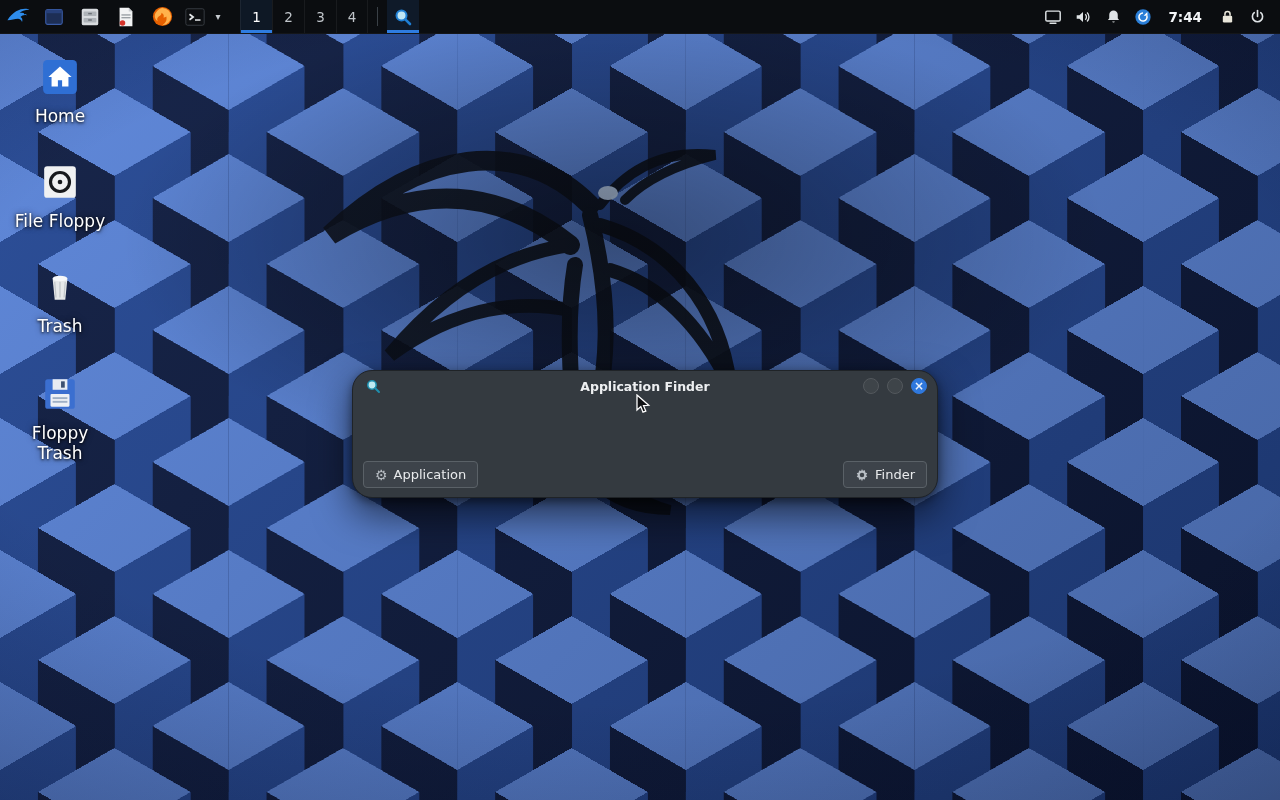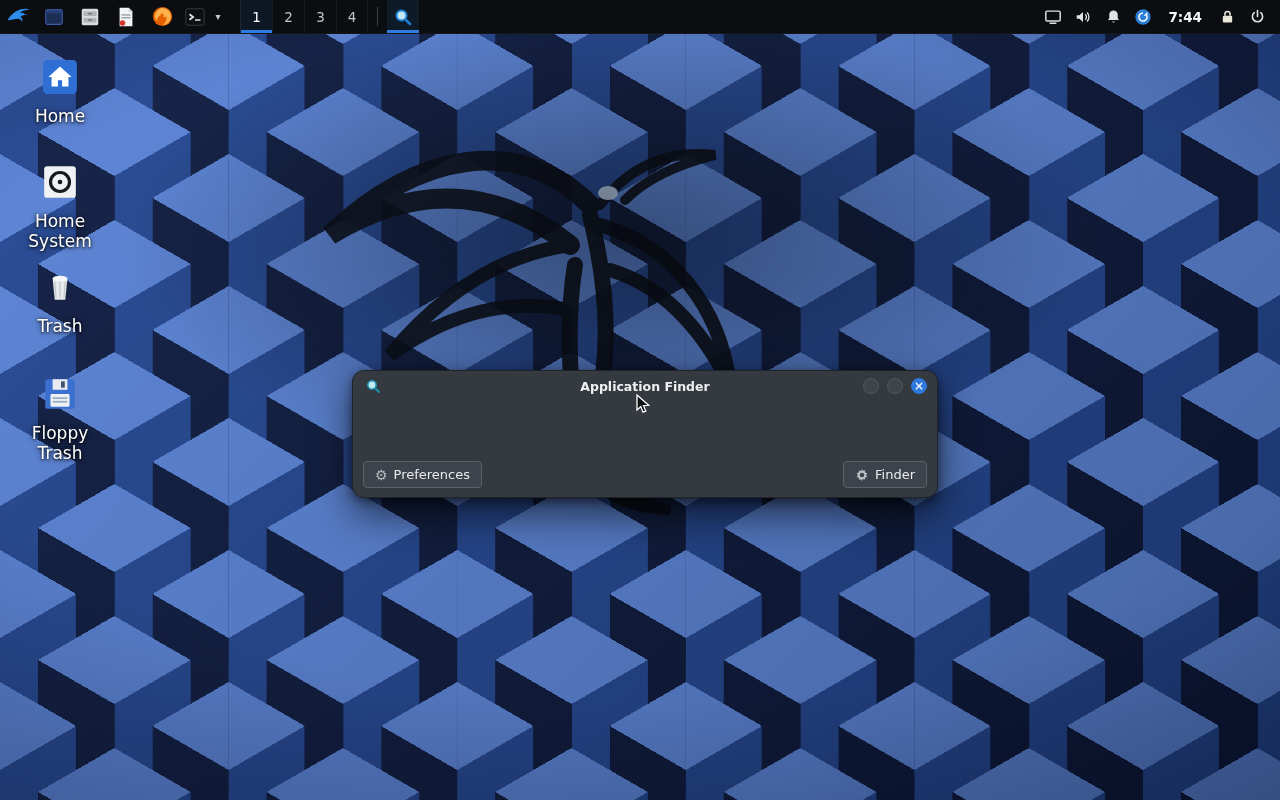--- a/index.html
+++ b/index.html
@@ -45,21 +45,21 @@
   .clock { font-size:13.5px; font-weight:bold; color:#f3f5f7; padding:0 10px; }
 
   
   .desk-icon { position:absolute; left:10px; width:100px; text-align:center; z-index:5; }
   .desk-icon .ic { width:38px; height:38px; margin:0 auto; }
   .desk-icon .lbl { margin-top:6px; font-size:17px; color:#ffffff;
     text-shadow:0 1px 3px rgba(0,0,0,.95), 0 0 6px rgba(0,0,0,.6); }
 
   
   .finder { position:absolute; left:352px; top:370px; width:586px; height:128px;
-    background:#343a40; border:1px solid #1f2327; border-radius:12px;
+    background:#343a40; border:1px solid #1f2327; border-radius:20px;
     box-shadow:0 16px 38px rgba(0,0,0,.6), 0 3px 10px rgba(0,0,0,.45); z-index:100; }
   .titlebar { height:30px; position:relative; display:flex; align-items:center; }
   .tb-title { position:absolute; left:0; right:0; text-align:center; font-size:12.5px;
     font-weight:bold; color:#edeff1; pointer-events:none; }
   .tb-icon { margin-left:12px; width:16px; height:16px; z-index:1; }
   .tb-controls { margin-left:auto; display:flex; align-items:center; gap:8px; margin-right:10px; z-index:1; }
   .circ { width:16px; height:16px; border-radius:50%; background:#3e4449; border:1px solid #53585d; }
   .circ.close { background:#2f78dd; border-color:#2f78dd; display:flex; align-items:center;
     justify-content:center; color:#eaf2fc; font-size:12px; font-weight:bold; line-height:1; }
   .search-row { position:absolute; left:14px; right:13px; top:46px; height:32px;
@@ -228,21 +228,21 @@
     </svg>
     <div class="lbl">Home</div>
   </div>
 
   <div class="desk-icon" style="top:163px">
     <svg class="ic" viewBox="0 0 36 36">
       <rect x="3" y="3" width="30" height="30" rx="3" fill="#f0f1f2"></rect>
       <circle cx="18" cy="18" r="9" fill="none" stroke="#17191c" stroke-width="3"></circle>
       <circle cx="18" cy="18" r="2.2" fill="#17191c"></circle>
     </svg>
-    <div class="lbl">Home System</div>
+    <div class="lbl">File Floppy</div>
   </div>
 
   <div class="desk-icon" style="top:268px">
     <svg class="ic" viewBox="0 0 36 36">
       <path d="M11 10h14l-2 20H13z" fill="#e7e9ea"></path>
       <ellipse cx="18" cy="10" rx="7" ry="2.6" fill="#f7f8f9"></ellipse>
       <path d="M13 13l1.2 15M18 13v15M23 13l-1.2 15" stroke="#c3c7ca" stroke-width="1.2" fill="none"></path>
     </svg>
     <div class="lbl">Trash</div>
   </div>
@@ -272,21 +272,21 @@
         <div class="circ close">
           <span>×</span>
         </div>
       </div>
     </div>
 
 
     <div class="btn-row">
       <div class="btn">
         <span class="g">⚙</span>
-        <span>Preferences</span>
+        <span>Application</span>
       </div>
       <div class="btn">
         <svg width="14" height="14" viewBox="0 0 16 16">
           <path d="M8 1l1 2.2 2.4-.6.3 2.4 2.3.9-1.3 2 1.3 2-2.3.9-.3 2.4-2.4-.6L8 15l-1-2.2-2.4.6-.3-2.4-2.3-.9 1.3-2-1.3-2 2.3-.9.3-2.4 2.4.6z" fill="#b9bfc5"></path>
           <circle cx="8" cy="8" r="2.6" fill="#3e444a"></circle>
         </svg>
         <span>Finder</span>
       </div>
     </div>
   </div>

